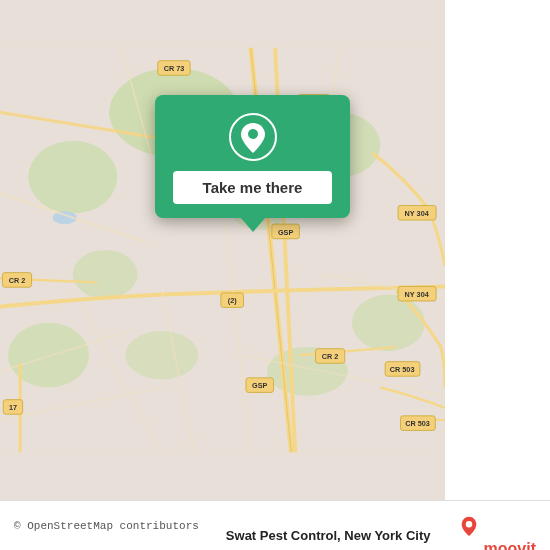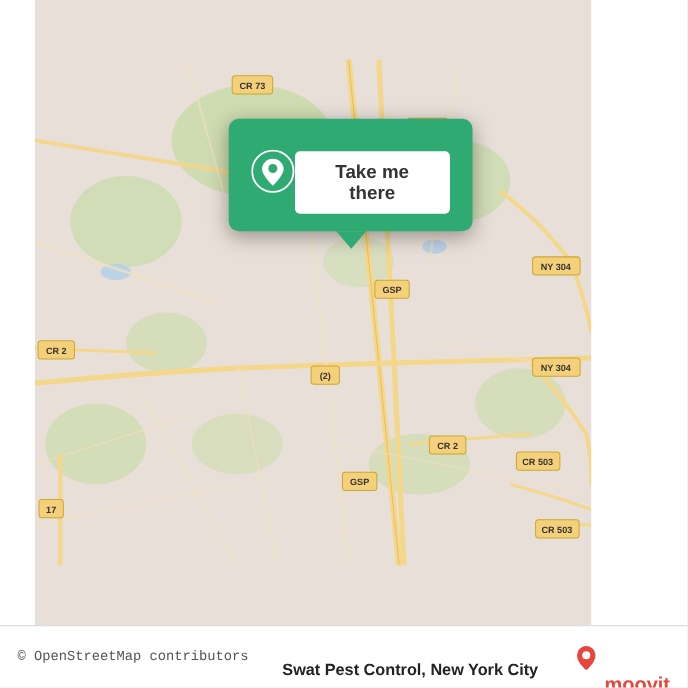--- a/index.html
+++ b/index.html
@@ -4,42 +4,41 @@
   <style>
     * { margin: 0; padding: 0; box-sizing: border-box; }
     body { width: 550px; height: 550px; overflow: hidden; font-family: Arial, sans-serif; position: relative; }
 
     #map-container {
       width: 445px;
       height: 500px;
       position: relative;
       overflow: hidden;
       background-color: #e8e0d8;
-      margin-left: 28px;
     }
 
     
     .map-svg {
       position: absolute;
       top: 0; left: 0;
       width: 100%;
       height: 100%;
     }
 
     
     .popup-card {
       position: absolute;
       top: 95px;
       left: 155px;
       width: 195px;
       background: #2eaa72;
       border-radius: 8px;
       display: flex;
-      flex-direction: row;
-      align-items: flex-end;
+      flex-direction: column;
+      align-items: center;
       padding: 18px 18px 14px 18px;
       box-shadow: 0 4px 16px rgba(0,0,0,0.35);
       z-index: 10;
     }
 
     .popup-pin-icon {
       width: 48px;
       height: 48px;
       margin-bottom: 10px;
     }

